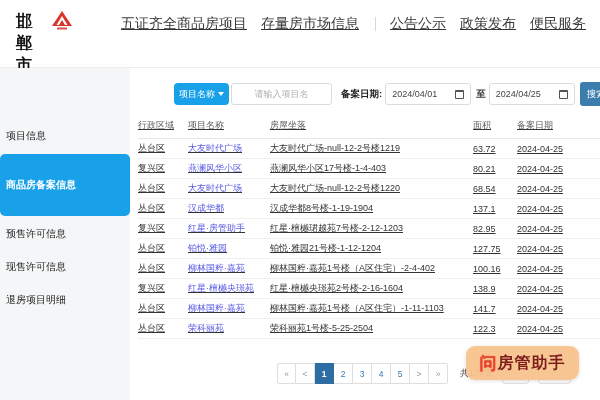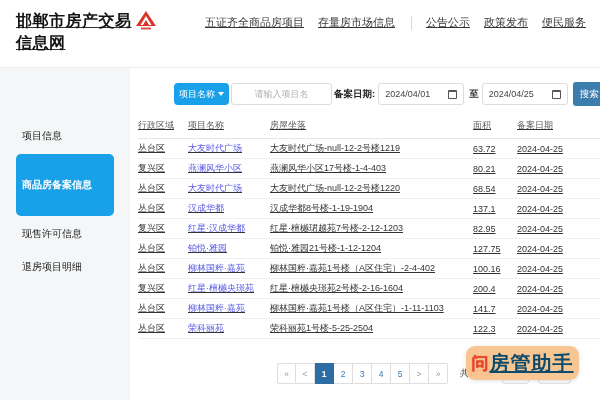--- a/index.html
+++ b/index.html
@@ -13,48 +13,48 @@
   }
   
   .header {
     height:68px; background:#fff; border-bottom:1px solid #ececec;
     display:flex; align-items:flex-start; padding:10px 0 0 16px;text-decoration:underline;
   }
   .site-title { font-size:16px; font-weight:bold; color:#141414; letter-spacing:.5px; line-height:22px; }
   .logo { width:22px; height:22px; margin-left:3px; display:inline-block; }
   .logo svg { display:block; }
   .top-nav { display:flex; align-items:center; margin-left:48px; margin-top:5px; }
-  .top-nav .nav-item { font-size:11px; color:#3a3a3a; margin-right:14px; cursor:pointer; white-space:nowrap; }
+  .top-nav .nav-item { font-size:14px; color:#3a3a3a; margin-right:14px; cursor:pointer; white-space:nowrap; }
   .top-nav .nav-divider { width:1px; height:14px; background:#d9d9d9; margin:0 14px 0 2px; }
   
   .body-wrap { display:flex; height:332px; }
   .sidebar { width:130px; padding-top:50px; background:#f5f6f7; flex-shrink:0; }
   .side-item {
-    margin:3px 16px; padding:8px 6px; font-size:10px; color:#222;
+    margin:3px 0; padding:8px 6px; font-size:10px; color:#222;
     border-radius:5px; cursor:pointer; white-space:nowrap;
   }
   .side-item.active { background:#18a1e8; color:#fff; font-weight:bold; padding:24px 6px; }
   .main { flex:1; background:#fff; padding:14px 4px 0 8px; position:relative; }
   
   .filterbar { display:flex; align-items:center; margin-left:36px; height:24px; }
   .field-select {
     background:#18a1e8; color:#fff; font-size:9px; border:none; border-radius:4px;
     height:22px; padding:0 5px; display:flex; align-items:center; cursor:pointer; white-space:nowrap;
   }
   .field-select .chev {
     width:0; height:0; margin-left:3px;
     border-left:3.5px solid transparent; border-right:3.5px solid transparent; border-top:4px solid #fff;
   }
   .kw-input {
     width:101px; height:22px; margin-left:2px; border:1px solid #dcdcdc; border-radius:3px;
     font-size:9px; text-align:center; color:#333; background:#fff;
     font-family:"Liberation Sans","DejaVu Sans",sans-serif;
   }
   .kw-input::placeholder { color:#b0b0b0; }
-  .date-label { font-size:9.5px; font-weight:bold; color:#222; margin-left:2px; white-space:nowrap; }
+  .date-label { font-size:9.5px; font-weight:bold; color:#222; margin-left:9px; white-space:nowrap; }
   .date-box {
     width:86px; height:22px; margin-left:3px; border:1px solid #dcdcdc; border-radius:3px;
     display:flex; align-items:center; justify-content:space-between; padding:0 6px; background:#fff; cursor:pointer;
   }
   .date-box input {
     border:none; outline:none; width:58px; font-size:9px; color:#444; background:transparent;
     font-family:"Liberation Sans","DejaVu Sans",sans-serif;
   }
   .cal-icon { width:9px; height:9px; border:1px solid #555; border-top:2.5px solid #555; border-radius:1px; display:inline-block; }
   .to-sep { font-size:9.5px; font-weight:bold; margin-left:5px; white-space:nowrap; }
@@ -93,21 +93,21 @@
   .ghost-box.g1 { width:27px; margin-left:9px; }
   .ghost-box.g2 { width:33px; margin-left:9px; }
   
   .assistant {
     position:absolute; left:466px; top:346px; width:113px; height:34px;
     background:rgba(248,195,140,0.95); border-radius:9px;
     display:flex; align-items:center; justify-content:center;
     box-shadow:0 1px 4px rgba(0,0,0,.12); cursor:pointer; z-index:5;
   }
   .a-logo { font-size:17px; font-weight:bold; color:#e8432c; text-shadow:0 0 1px #e8432c; margin-right:1px; }
-  .a-text { font-size:20px; font-weight:bold; color:#0c4a6e; letter-spacing:1px;text-decoration:underline; }
+  .a-text { font-size:16px; font-weight:bold; color:#7f1d1d; letter-spacing:1px; }
 </style>
 </head>
 <body>
 
 <div class="header">
   <span class="site-title">邯郸市房产交易信息网</span>
   <span class="logo">
     <svg width="22" height="22" viewBox="0 0 22 22">
       <path d="M11 1 L21 16 H1 Z" fill="#d7342a"></path>
       <path d="M11 6 L16.5 15 H5.5 Z" fill="#ffffff"></path>
@@ -123,20 +123,21 @@
     <span class="nav-item">政策发布</span>
     <span class="nav-item">便民服务</span>
   </div>
 </div>
 
 <div class="body-wrap">
 
   <div class="sidebar">
     <div class="side-item">项目信息</div>
     <div class="side-item active">商品房备案信息</div>
+    <div class="side-item">预售许可信息</div>
     <div class="side-item">现售许可信息</div>
     <div class="side-item">退房项目明细</div>
   </div>
 
   <div class="main">
 
     <div class="filterbar">
       <button class="field-select">
         <span>项目名称</span>
         <span class="chev"></span>
@@ -196,21 +197,21 @@
         </tr>
         <tr>
           <td>丛台区</td>
           <td class="proj"><span>汉成华都</span></td>
           <td>汉成华都8号楼-1-19-1904</td>
           <td>137.1</td>
           <td>2024-04-25</td>
         </tr>
         <tr>
           <td>复兴区</td>
-          <td class="proj"><span>红星·汉成华都</span></td>
+          <td class="proj"><span>红星·房管助手</span></td>
           <td>红星·檀樾珺越苑7号楼-2-12-1203</td>
           <td>82.95</td>
           <td>2024-04-25</td>
         </tr>
         <tr>
           <td>丛台区</td>
           <td class="proj"><span>铂悦·雅园</span></td>
           <td>铂悦·雅园21号楼-1-12-1204</td>
           <td>127.75</td>
           <td>2024-04-25</td>
@@ -219,21 +220,21 @@
           <td>丛台区</td>
           <td class="proj"><span>柳林国粹·嘉苑</span></td>
           <td>柳林国粹·嘉苑1号楼（A区住宅）-2-4-402</td>
           <td>100.16</td>
           <td>2024-04-25</td>
         </tr>
         <tr>
           <td>复兴区</td>
           <td class="proj"><span>红星·檀樾央璟苑</span></td>
           <td>红星·檀樾央璟苑2号楼-2-16-1604</td>
-          <td>200.4</td>
+          <td>138.9</td>
           <td>2024-04-25</td>
         </tr>
         <tr>
           <td>丛台区</td>
           <td class="proj"><span>柳林国粹·嘉苑</span></td>
           <td>柳林国粹·嘉苑1号楼（A区住宅）-1-11-1103</td>
           <td>141.7</td>
           <td>2024-04-25</td>
         </tr>
         <tr>

